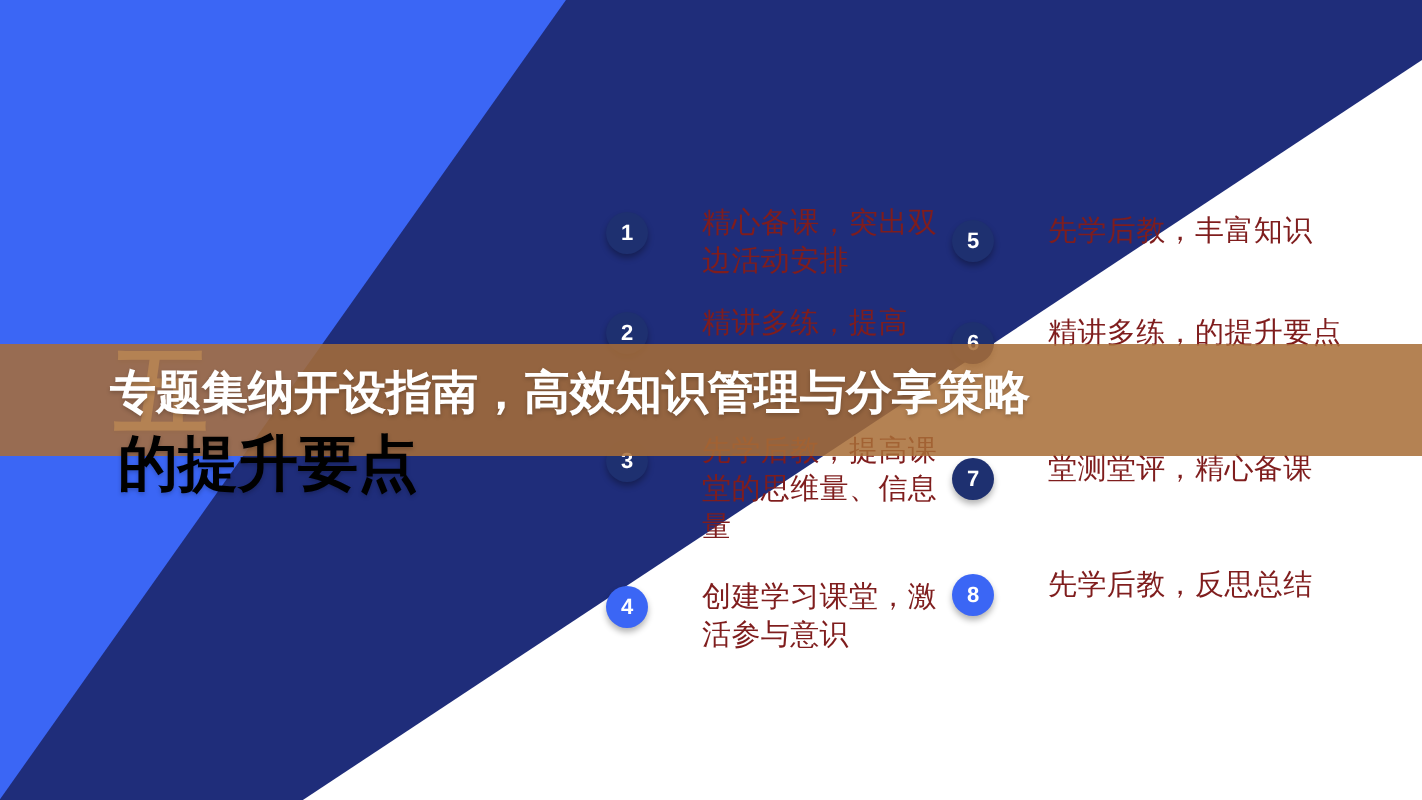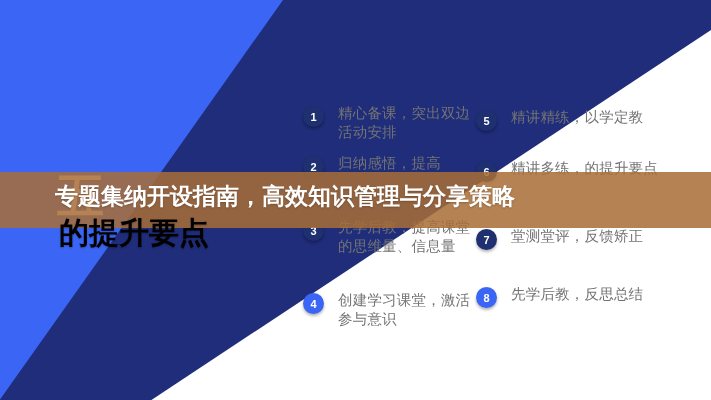--- a/index.html
+++ b/index.html
@@ -81,25 +81,26 @@
     display:flex;
     align-items:center;
     justify-content:center;
     box-shadow:0 2px 3px rgba(0,0,0,.30);
     margin-top:2px;
   }
   .badge.navy{ background:#1e3070; }
   .badge.blue{ background:#3b66f5; }
 
   .ptext{
-    margin-left:14px;
-    color:#737373;
+    margin-left:27px;
+    color:#7f1d1d;
     font-size:14.5px;
     line-height:1.30;
     letter-spacing:.2px;
+    font-family:Liberation Mono, monospace;
   }
 
   
   #p1{ position:absolute; left:0;   top:0;   width:170px; }
   #p2{ position:absolute; left:0;   top:50px;width:170px; }
   #p3{ position:absolute; left:0;   top:114px;width:170px;}
   #p4{ position:absolute; left:0;   top:187px;width:170px;}
 
   #p5{ position:absolute; left:0;   top:4px;  width:232px;}
   #p6{ position:absolute; left:0;   top:55px; width:232px;}
@@ -156,50 +157,50 @@
 
   <div class="col col-left">
 
     <div class="point" id="p1">
       <div class="badge navy">1</div>
       <div class="ptext">精心备课，突出双边活动安排</div>
     </div>
 
     <div class="point" id="p2">
       <div class="badge navy">2</div>
-      <div class="ptext">归纳感悟，提高</div>
+      <div class="ptext">精讲多练，提高</div>
     </div>
 
     <div class="point" id="p3">
       <div class="badge navy">3</div>
       <div class="ptext">先学后教，提高课堂的思维量、信息量</div>
     </div>
 
     <div class="point" id="p4">
       <div class="badge blue">4</div>
       <div class="ptext">创建学习课堂，激活参与意识</div>
     </div>
 
   </div>
 
   <div class="col col-right">
 
     <div class="point" id="p5">
       <div class="badge navy">5</div>
-      <div class="ptext">精讲精练，以学定教</div>
+      <div class="ptext">先学后教，丰富知识</div>
     </div>
 
     <div class="point" id="p6">
       <div class="badge navy">6</div>
       <div class="ptext">精讲多练，的提升要点</div>
     </div>
 
     <div class="point" id="p7">
       <div class="badge navy">7</div>
-      <div class="ptext">堂测堂评，反馈矫正</div>
+      <div class="ptext">堂测堂评，精心备课</div>
     </div>
 
     <div class="point" id="p8">
       <div class="badge blue">8</div>
       <div class="ptext">先学后教，反思总结</div>
     </div>
 
   </div>
 
   <div class="caption-band"></div>

